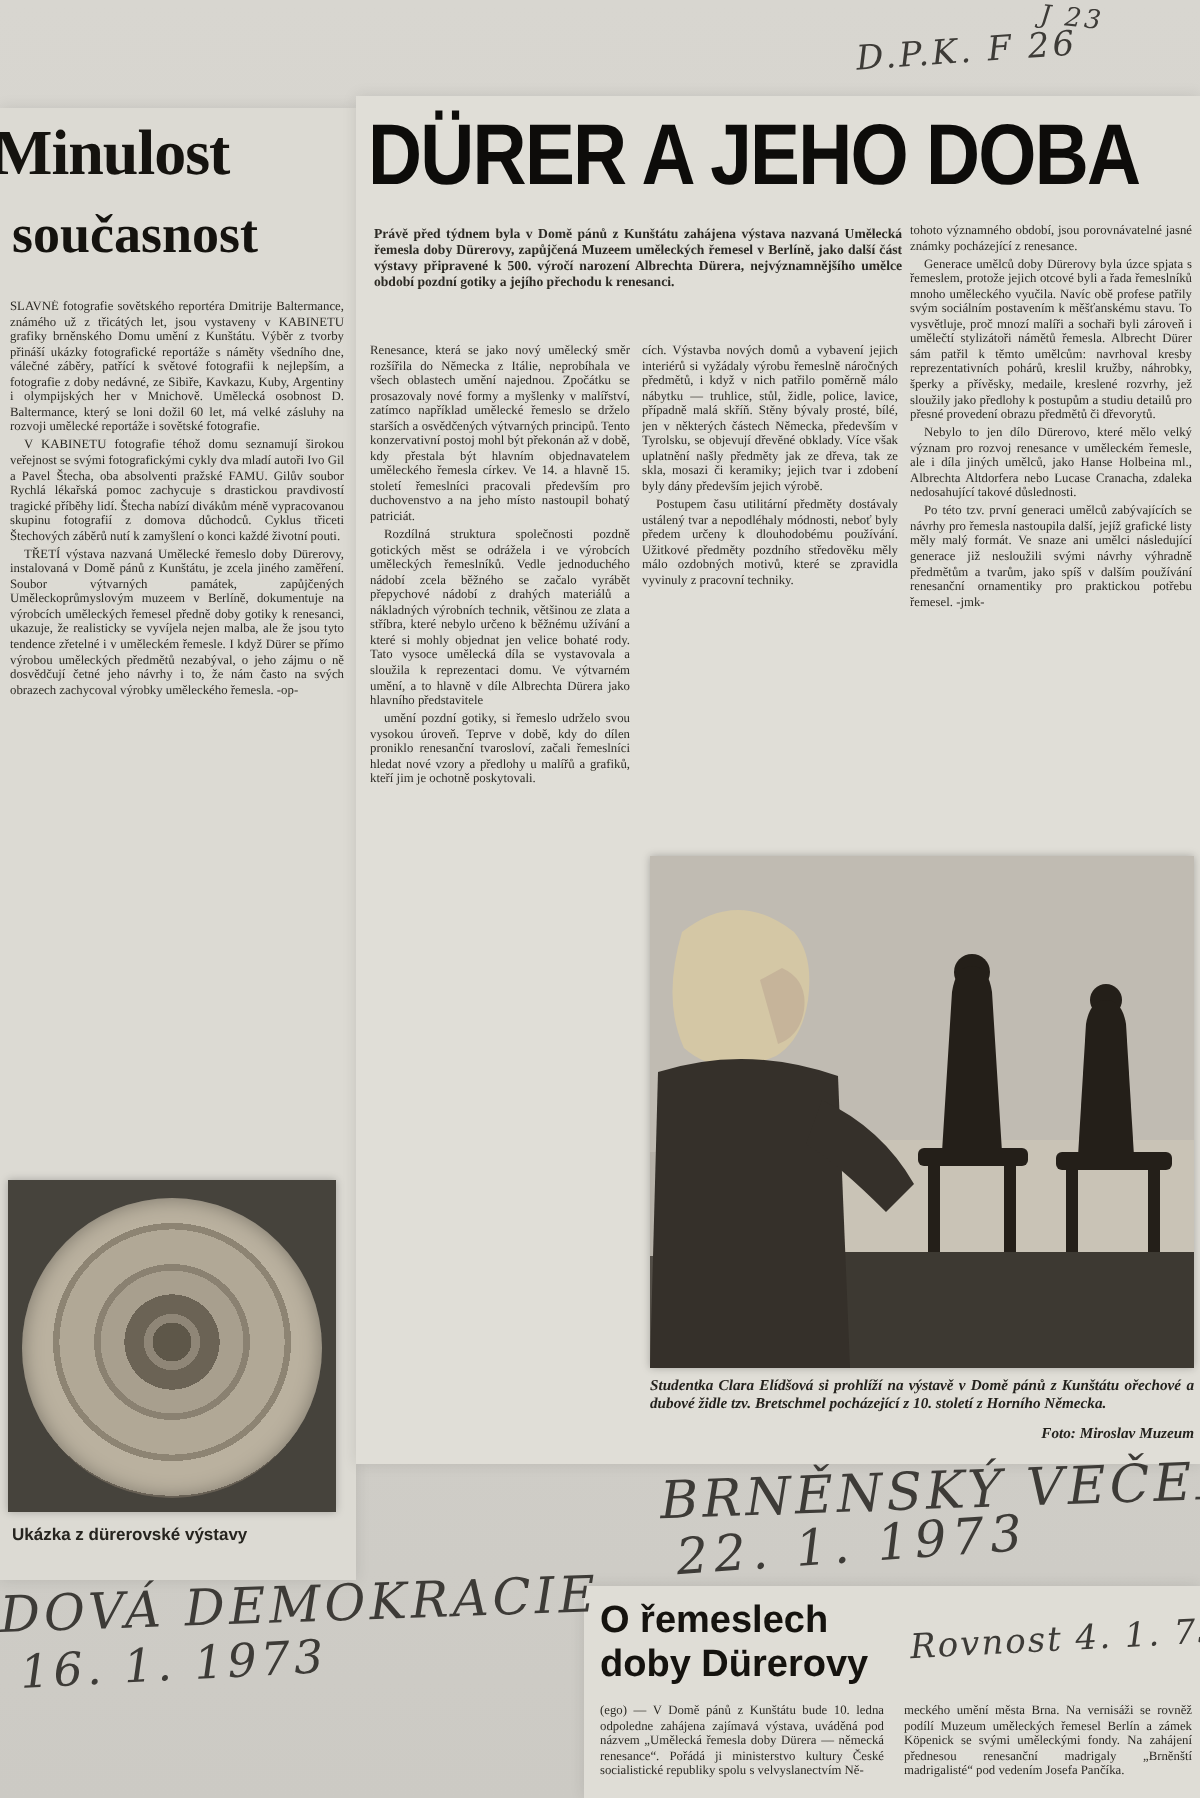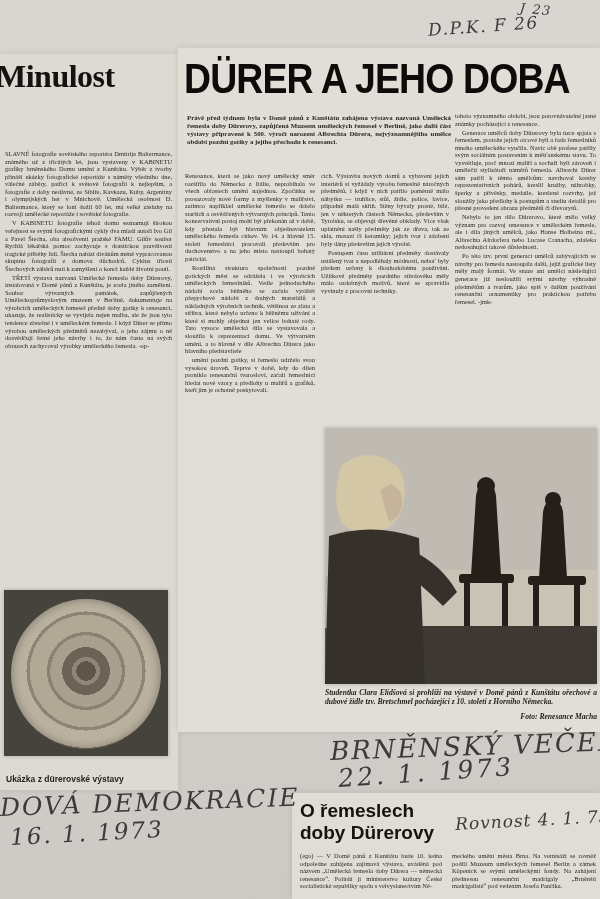--- a/index.html
+++ b/index.html
@@ -16,37 +16,38 @@
   .caption{font-style:italic;font-weight:bold;font-size:7.6px;line-height:1.25;text-align:justify;color:#24221d;}
 </style>
 </head>
 <body>
 
 <div id="page">
 
   <div class="clip" style="left:0;top:54px;width:178px;height:736px;background:#dcdad3;"></div>
 
   <div class="headline-serif" style="left:-4px;top:58px;font-size:32px;letter-spacing:-0.5px;">Minulost</div>
+  <div class="headline-serif" style="left:6px;top:102px;font-size:27px;">současnost</div>
 
   <div class="news" style="position:absolute;left:5px;top:150px;width:167px;height:436px;overflow:hidden;">
     <p class="noindent">SLAVNÉ fotografie sovětského reportéra Dmitrije Baltermance, známého už z třicátých let, jsou vystaveny v KABINETU grafiky brněnského Domu umění z Kunštátu. Výběr z tvorby přináší ukázky fotografické reportáže s náměty všedního dne, válečné záběry, patřící k světové fotografii k nejlepším, a fotografie z doby nedávné, ze Sibiře, Kavkazu, Kuby, Argentiny i olympijských her v Mnichově. Umělecká osobnost D. Baltermance, který se loni dožil 60 let, má velké zásluhy na rozvoji umělecké reportáže i sovětské fotografie.</p>
     <p>V KABINETU fotografie téhož domu seznamují širokou veřejnost se svými fotografickými cykly dva mladí autoři Ivo Gil a Pavel Štecha, oba absolventi pražské FAMU. Gilův soubor Rychlá lékařská pomoc zachycuje s drastickou pravdivostí tragické příběhy lidí. Štecha nabízí divákům méně vypracovanou skupinu fotografií z domova důchodců. Cyklus třiceti Štechových záběrů nutí k zamyšlení o konci každé životní pouti.</p>
     <p>TŘETÍ výstava nazvaná Umělecké řemeslo doby Dürerovy, instalovaná v Domě pánů z Kunštátu, je zcela jiného zaměření. Soubor výtvarných památek, zapůjčených Uměleckoprůmyslovým muzeem v Berlíně, dokumentuje na výrobcích uměleckých řemesel předně doby gotiky k renesanci, ukazuje, že realisticky se vyvíjela nejen malba, ale že jsou tyto tendence zřetelné i v uměleckém řemesle. I když Dürer se přímo výrobou uměleckých předmětů nezabýval, o jeho zájmu o ně dosvědčují četné jeho návrhy i to, že nám často na svých obrazech zachycoval výrobky uměleckého řemesla.  -op-</p>
   </div>
 
   <div style="position:absolute;left:4px;top:590px;width:164px;height:166px;background:#46433c;box-shadow:0 0 4px rgba(0,0,0,.25);">
     <div style="position:absolute;left:7px;top:9px;width:150px;height:150px;border-radius:50%;
                 background:radial-gradient(circle at 50% 48%,
                   #5e5749 0 9%, #8f8677 9% 13%, #6b6355 13% 22%,
                   #a89f8e 22% 33%, #8a8171 33% 36%, #b1a896 36% 52%,
                   #8d8473 52% 55%, #bab19f 55% 71%, #7d7466 71% 75%, #4e4a43 75% 100%);
                 box-shadow:inset 0 0 10px rgba(0,0,0,.35);"></div>
   </div>
   <div style="position:absolute;left:6px;top:762px;font-family:'Liberation Sans',sans-serif;
-              font-weight:bold;font-size:8.5px;color:#26241f;margin-top:12px;">Ukázka z dürerovské výstavy</div>
+              font-weight:bold;font-size:8.5px;color:#26241f;">Ukázka z dürerovské výstavy</div>
 
   <div class="clip" style="left:178px;top:48px;width:422px;height:684px;background:#e0ded7;"></div>
 
   <div style="position:absolute;left:184px;top:54px;font-family:'Liberation Sans',sans-serif;
               font-weight:bold;font-size:43px;color:#0d0c0a;white-space:nowrap;
               transform:scaleX(.87);transform-origin:left top;letter-spacing:-1px;">DÜRER A JEHO DOBA</div>
 
   <div class="news" style="position:absolute;left:187px;top:114px;width:264px;font-weight:bold;font-size:6.8px;">
     <p class="noindent">Právě před týdnem byla v Domě pánů z Kunštátu zahájena výstava nazvaná Umělecká řemesla doby Dürerovy, zapůjčená Muzeem uměleckých řemesel v Berlíně, jako další část výstavy připravené k 500. výročí narození Albrechta Dürera, nejvýznamnějšího umělce období pozdní gotiky a jejího přechodu k renesanci.</p>
   </div>
@@ -95,21 +96,21 @@
         <path fill="#c6b49a" d="M66 56 q13 6 11 21 q-2 13 -13 17 l-9 -32z"></path>
         <path fill="#35302a" d="M4 108 q44 -14 90 2 l6 146 l-100 0 z"></path>
         <path fill="#35302a" d="M86 122 q30 14 46 42 l-14 14 q-24 -24 -40 -34 z"></path>
       </g>
     </svg>
   </div>
 
   <div class="caption" style="position:absolute;left:325px;top:688px;width:272px;">
     <span>Studentka Clara Elídšová si prohlíží na výstavě v Domě pánů z Kunštátu ořechové a dubové židle tzv. Bretschmel pocházející z 10. století z Horního Německa.</span>
   </div>
-  <div class="caption" style="position:absolute;left:325px;top:712px;width:272px;text-align:right;">Foto: Renesance Macha</div>
+  <div class="caption" style="position:absolute;left:325px;top:712px;width:272px;text-align:right;">Foto: Miroslav Muzeum</div>
 
   <div class="clip" style="left:292px;top:793px;width:308px;height:106px;background:#dfddd6;"></div>
 
   <div style="position:absolute;left:300px;top:822px;font-family:'Liberation Sans',sans-serif;
               font-weight:bold;font-size:19px;color:#15130f;">doby Dürerovy</div>
   <div style="position:absolute;left:300px;top:800px;font-family:'Liberation Sans',sans-serif;
               font-weight:bold;font-size:19px;color:#15130f;">O řemeslech</div>
 
   <div class="news" style="position:absolute;left:300px;top:852px;width:142px;height:47px;overflow:hidden;">
     <p class="noindent">(ego) — V Domě pánů z Kunštátu bude 10. ledna odpoledne zahájena zajímavá výstava, uváděná pod názvem „Umělecká řemesla doby Dürera — německá renesance“. Pořádá ji ministerstvo kultury České socialistické republiky spolu s velvyslanectvím Ně-</p>

